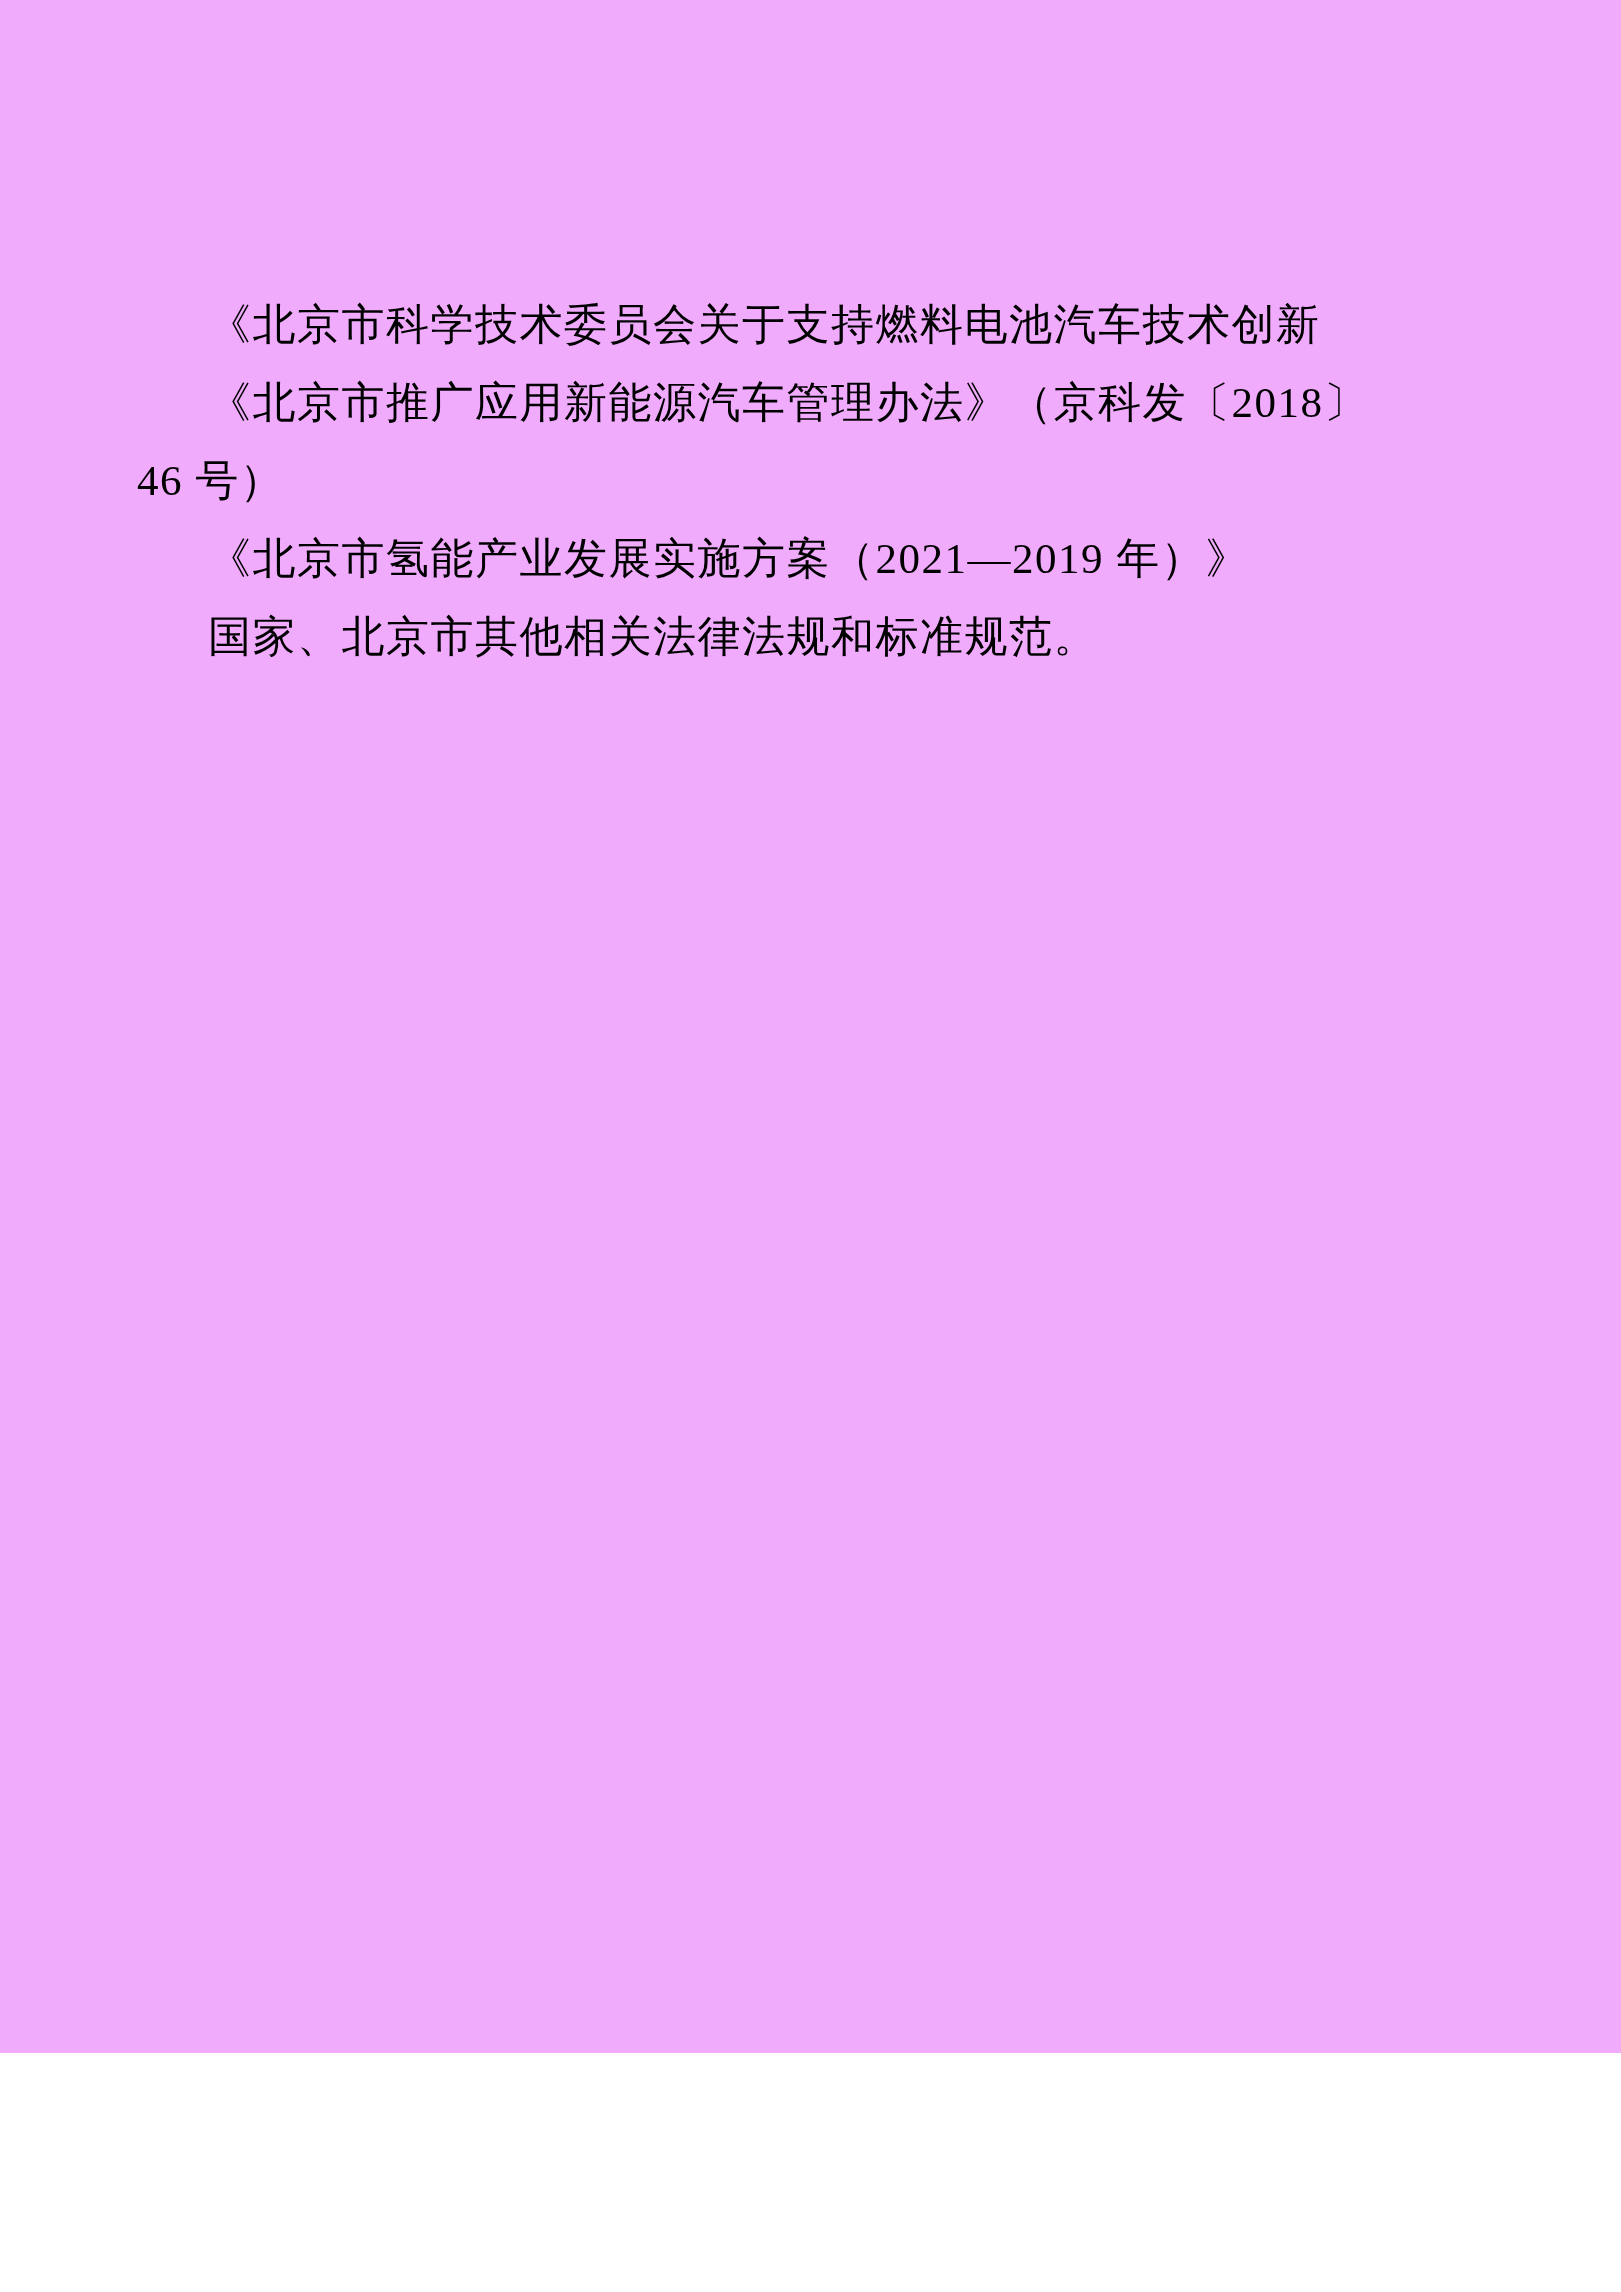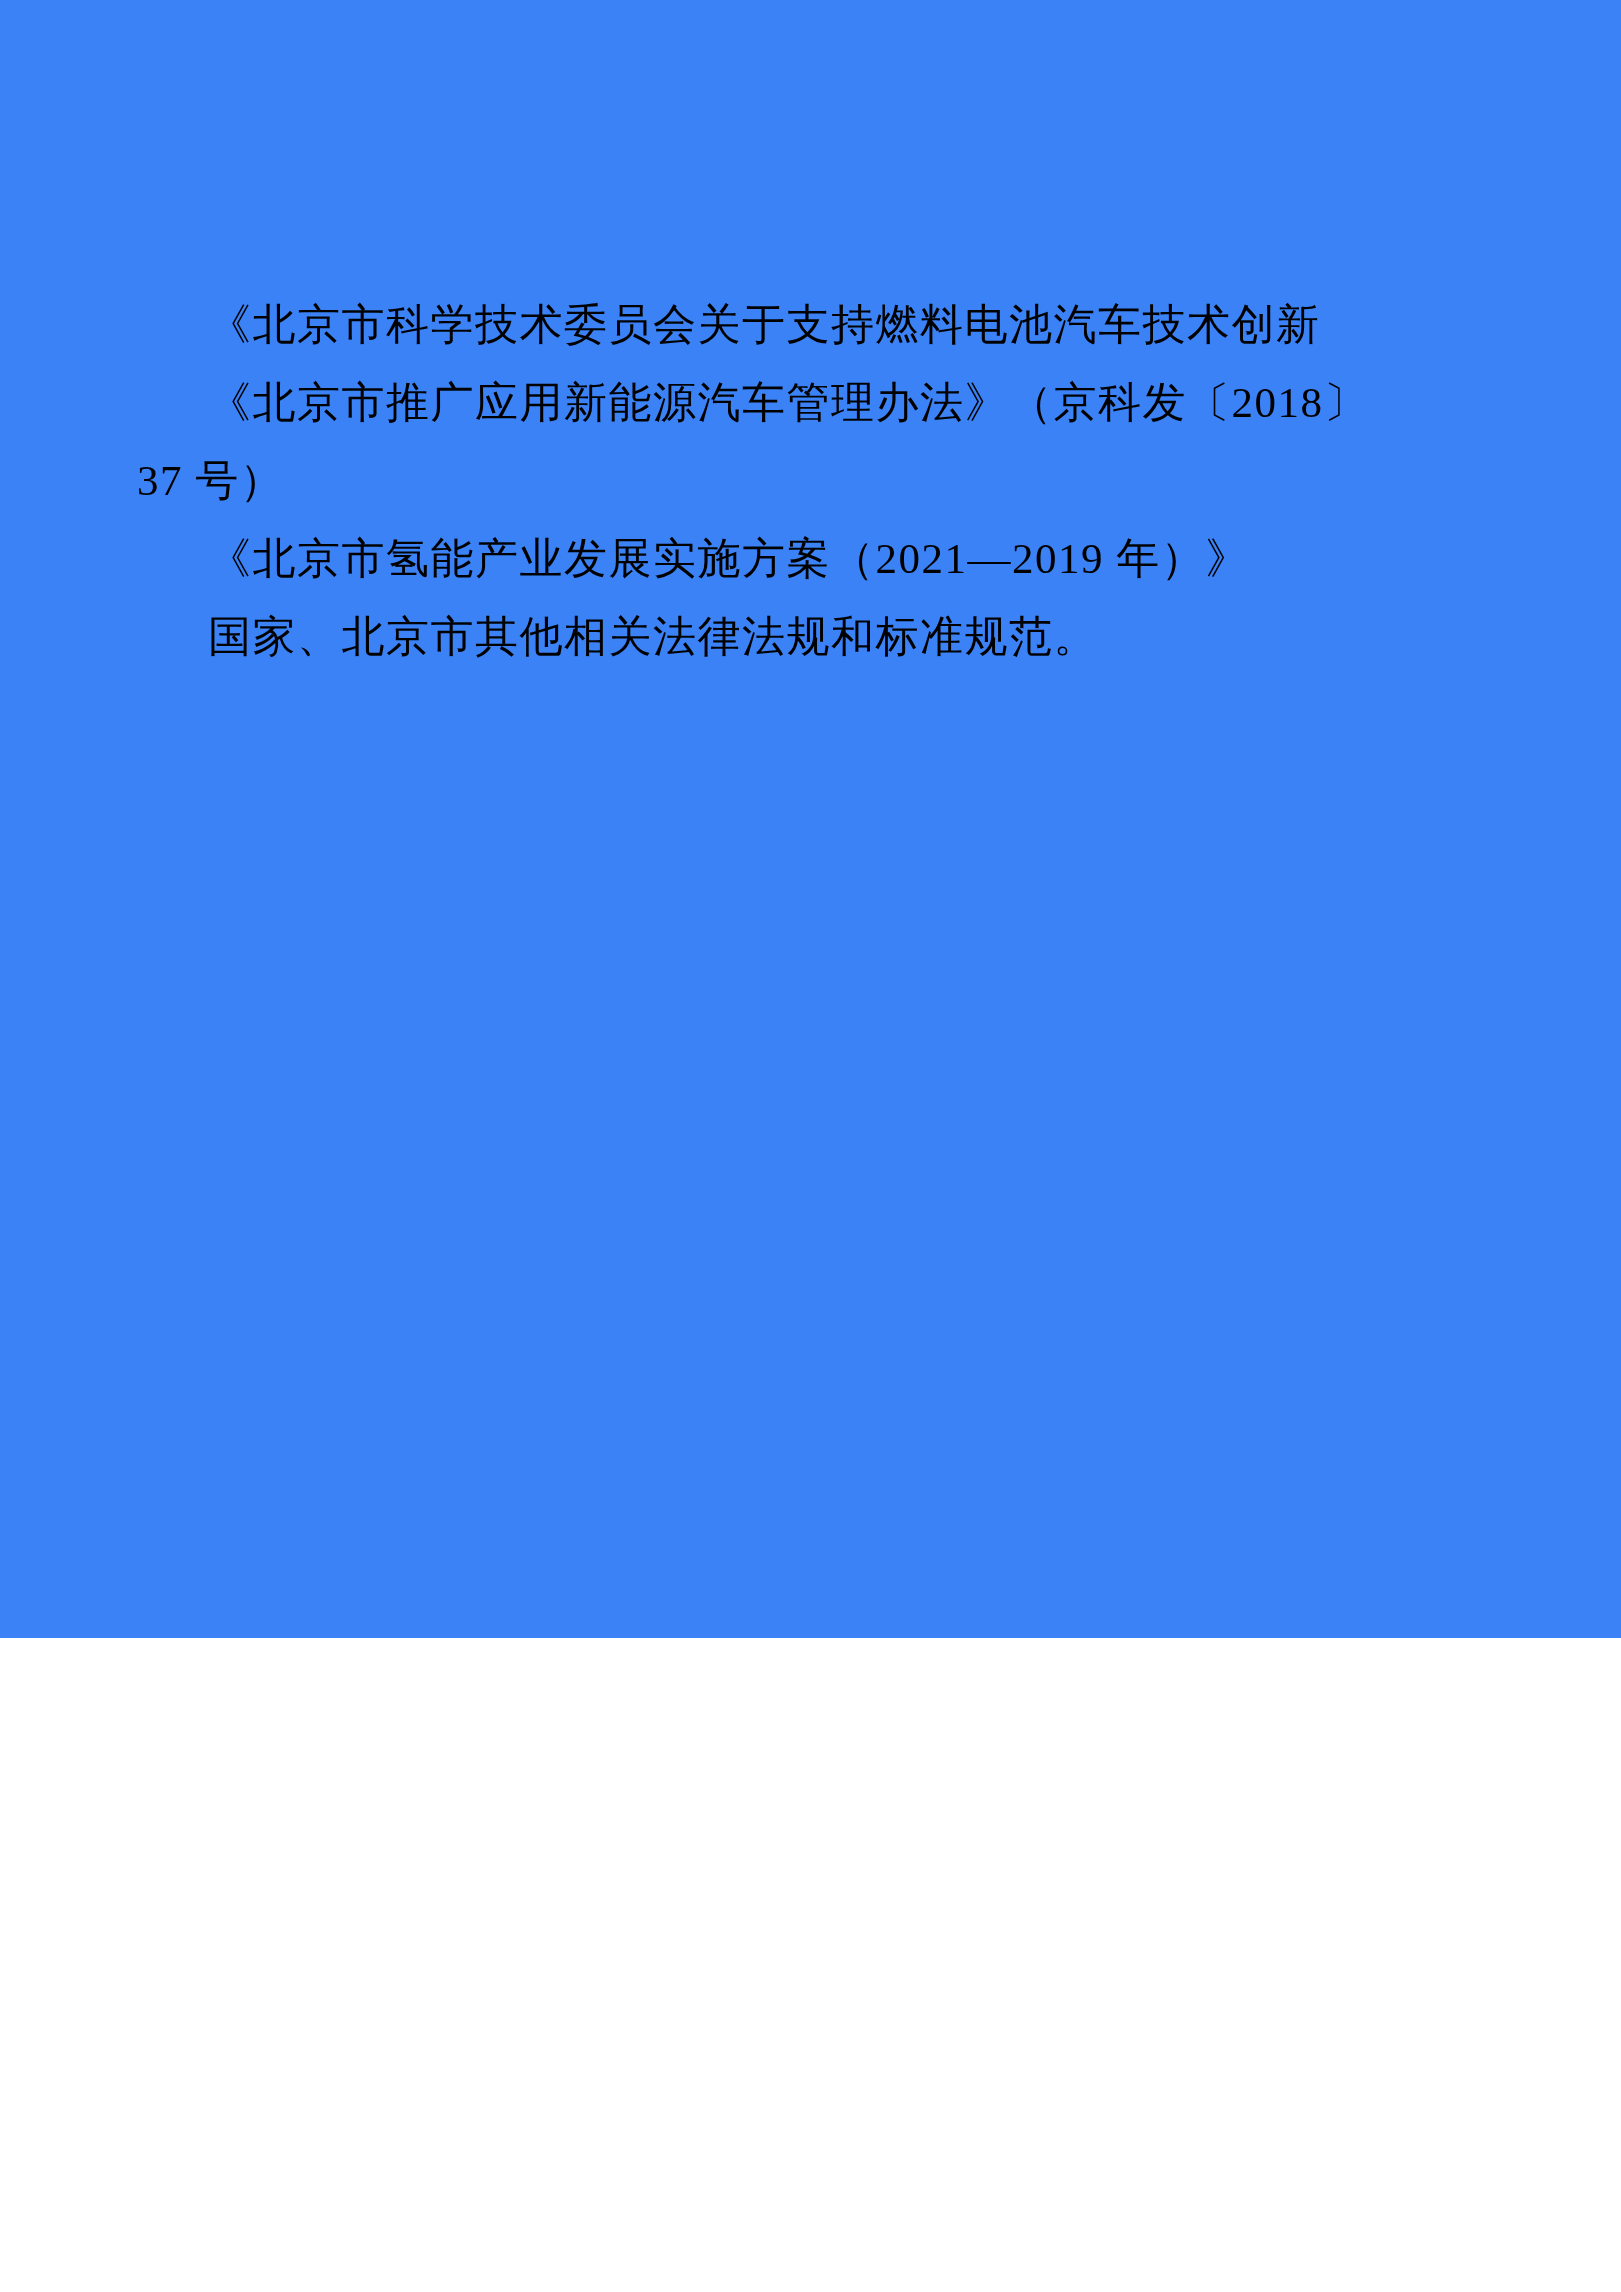--- a/index.html
+++ b/index.html
@@ -3,22 +3,22 @@
 <meta charset="utf-8">
 <style>
   html, body {
     margin: 0;
     padding: 0;
     background: #ffffff;
   }
   .page {
     position: relative;
     width: 1621px;
-    height: 1638px;
-    background: #3b82f6;
+    height: 2053px;
+    background: #f0abfc;
     overflow: hidden;
     font-family: "Liberation Serif", "DejaVu Serif", serif;
     color: #000000;
   }
   .content {
     position: absolute;
     top: 286px;
     left: 137px;
     width: 1347px;
   }
@@ -44,21 +44,21 @@
   }
 </style>
 </head>
 <body>
 
 <div class="page">
 
   <div class="content">
     <div class="text-line indent">《北京市科学技术委员会关于支持燃料电池汽车技术创新</div>
     <div class="text-line indent">《北京市推广应用新能源汽车管理办法》（京科发〔2018〕</div>
-    <div class="text-line">37 号）</div>
+    <div class="text-line">46 号）</div>
     <div class="text-line indent">《北京市氢能产业发展实施方案（2021—2019 年）》</div>
     <div class="text-line indent">国家、北京市其他相关法律法规和标准规范。</div>
   </div>
 
   <div class="footer">— 10</div>
 
 </div>
 
 
 </body></html>

